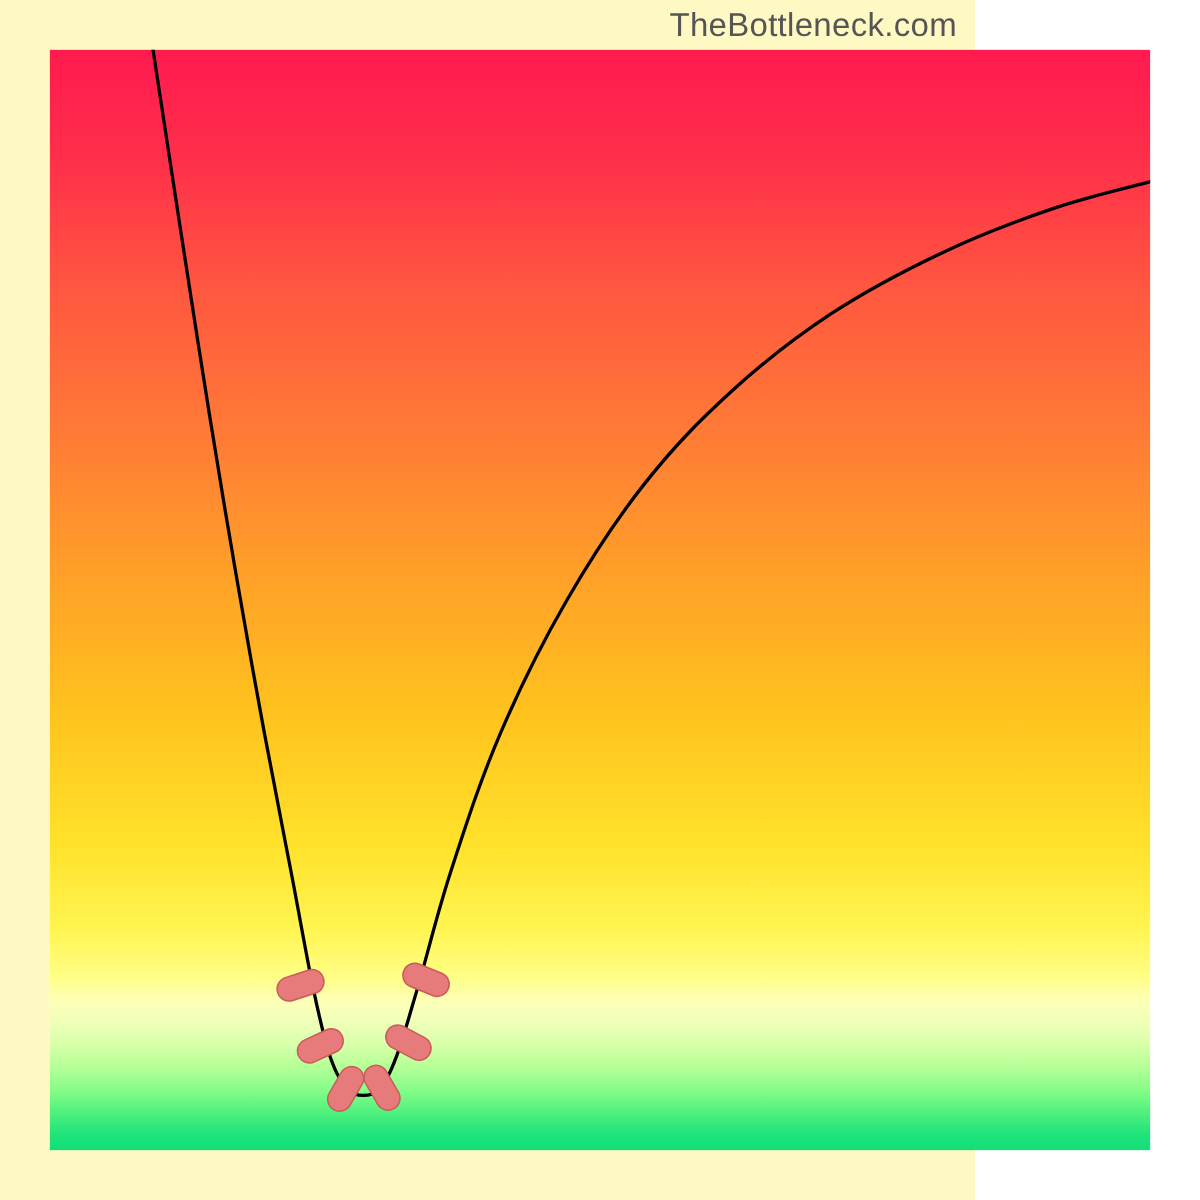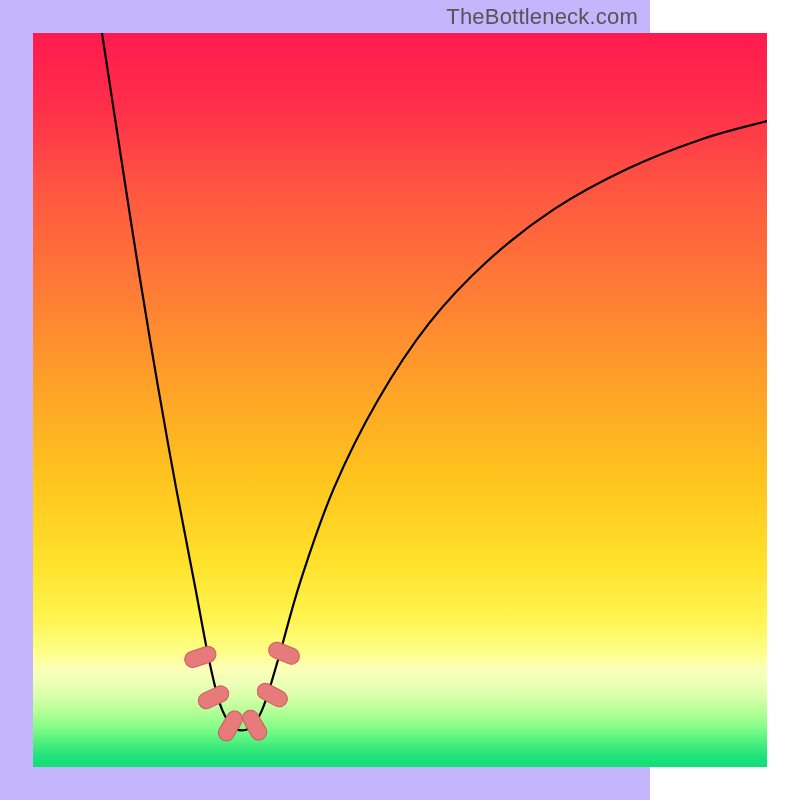--- a/index.html
+++ b/index.html
@@ -6,21 +6,21 @@
     margin: 0;
     padding: 0;
     width: 800px;
     height: 800px;
     overflow: hidden;
     font-family: Arial, Helvetica, sans-serif;
   }
   .frame {
     width: 650px;
     height: 800px;
-    background: #c4b5fd;
+    background: #fef9c3;
     position: relative;
   }
   .watermark {
     position: absolute;
     top: 4px;
     right: 12px;
     color: #555;
     font-size: 22px;
     letter-spacing: 0.2px;
     z-index: 10;

